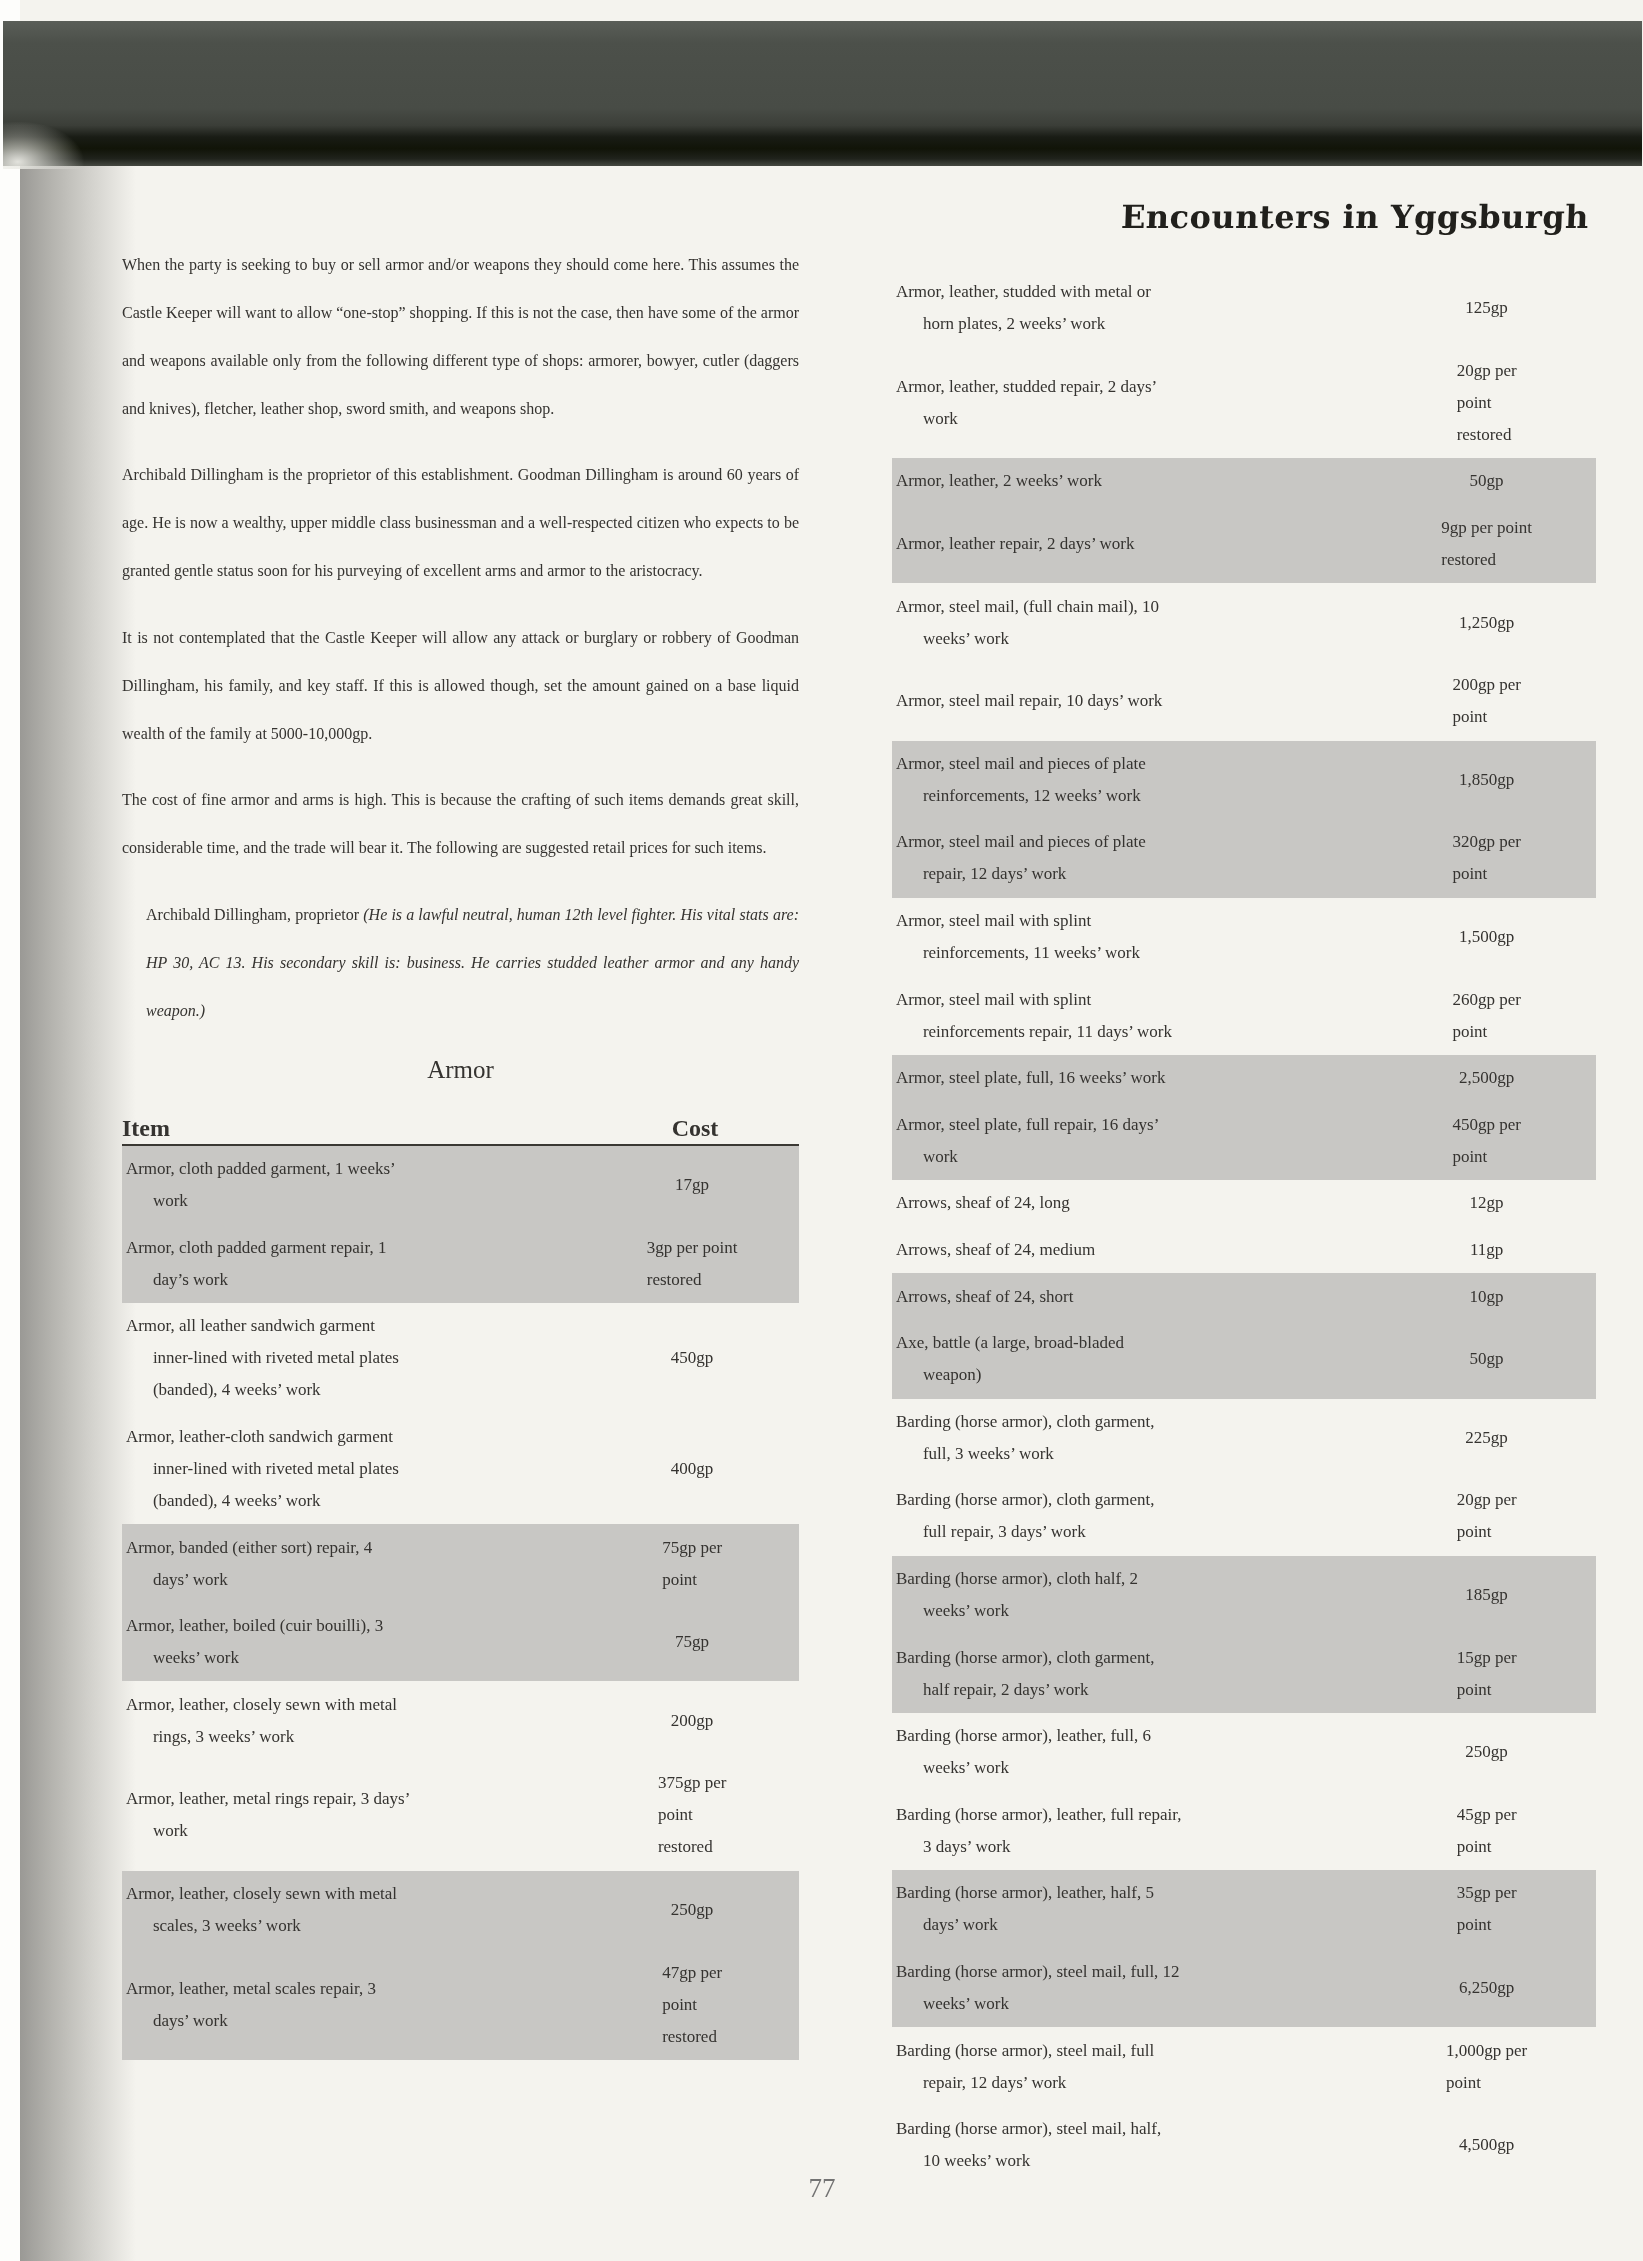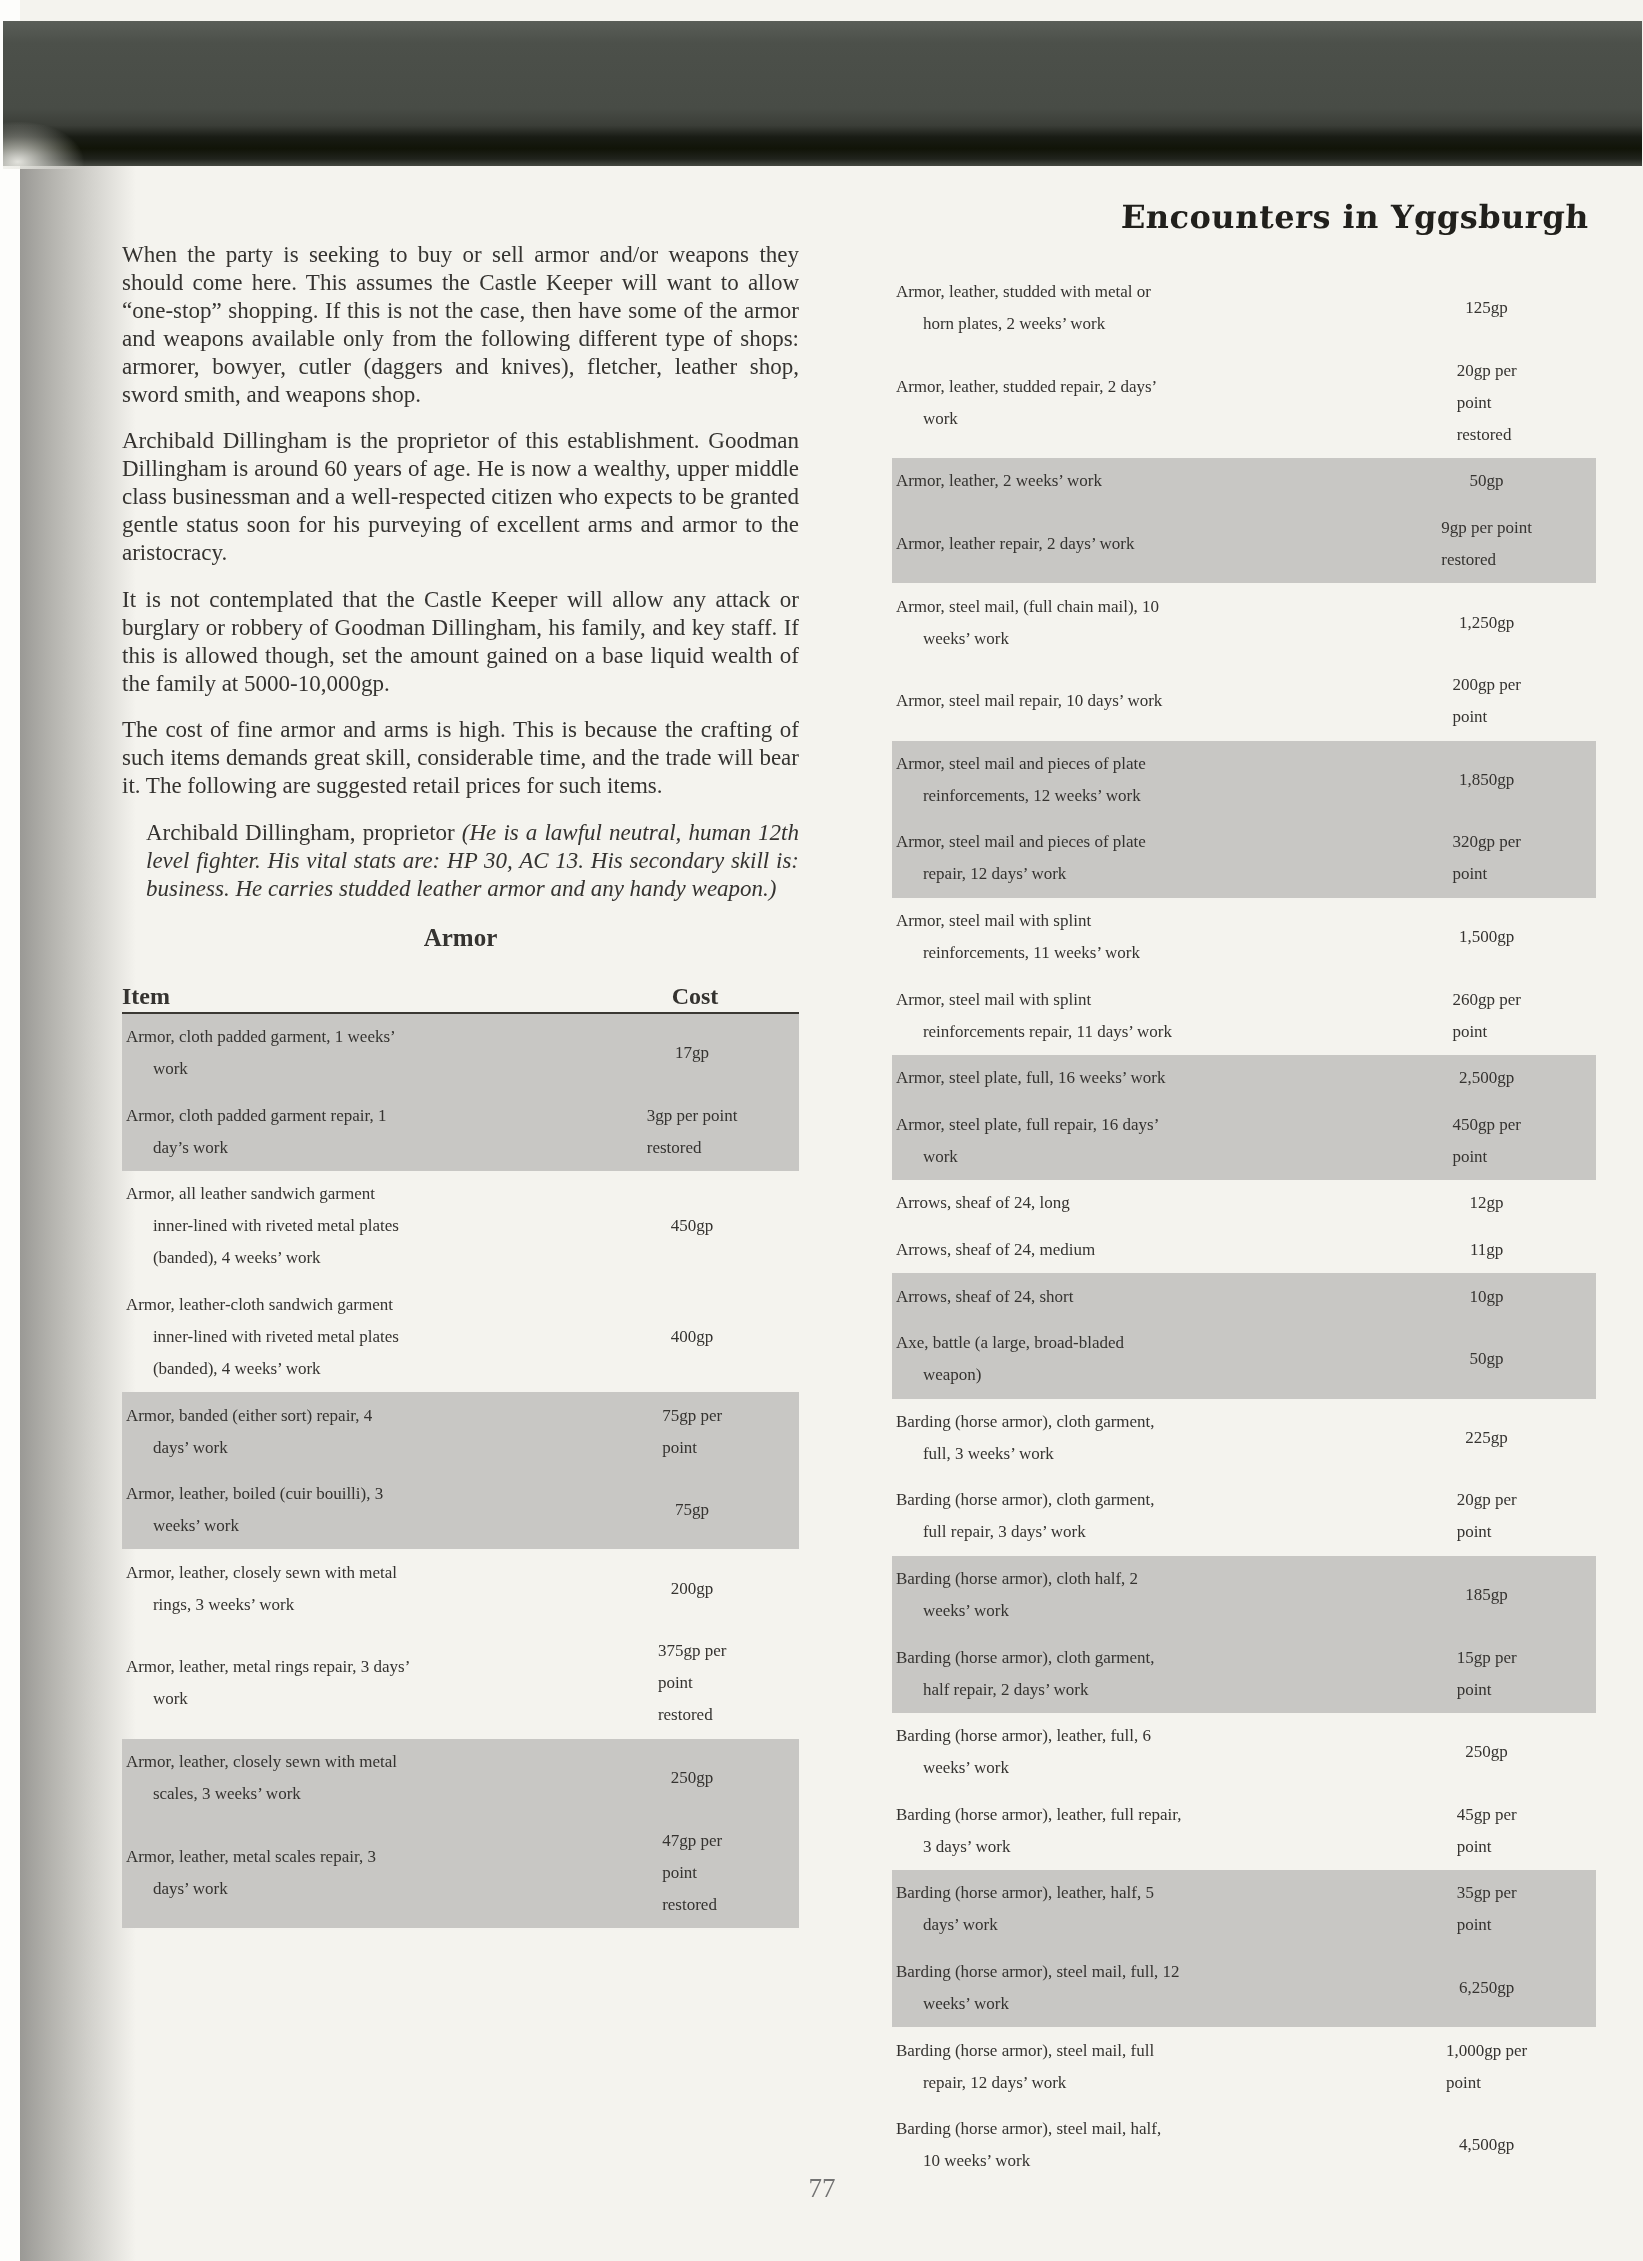--- a/index.html
+++ b/index.html
@@ -12,24 +12,24 @@
   .top-band{position:absolute;top:21px;left:2.9px;width:1639px;height:145px;z-index:2;
           background:linear-gradient(180deg,#5a5e58 0%,#4c504a 15%,#484c46 60%,#3b3e38 72%,#191c15 80%,#111408 88%,#20231c 95%,#454841 100%);}
   .top-band .band-glare{position:absolute;left:0;bottom:-2.9px;width:82px;height:48px;
           background:radial-gradient(ellipse at 18% 85%,rgba(236,236,230,.95),rgba(236,236,230,0) 70%);}
   .title{position:absolute;left:892px;top:198px;width:697px;margin:0;z-index:3;
          text-align:right;font-family:"DejaVu Serif",serif;font-weight:700;font-size:32px;
          color:#21201c;letter-spacing:0.5px;transform:skewX(-2deg);}
   .col{position:absolute;z-index:3;}
   #left-col{left:122px;top:241px;width:677px;}
   #right-col{left:892px;top:269px;width:704px;}
-  .para{margin:0 0 18.4px 0;font-size:23px;line-height:28px;text-align:justify;}
+  .para{margin:0 0 18.4px 0;font-size:16px;line-height:48px;text-align:justify;}
   .para.indent{margin-left:24px;}
   .para em{font-style:italic;}
-  .armor-heading{text-align:center;font-size:25px;line-height:32px;font-weight:700;margin:19.3px 0 28px 0;}
+  .armor-heading{text-align:center;font-size:25px;line-height:32px;font-weight:400;margin:19.3px 0 28px 0;}
   .thead{display:flex;align-items:center;border-bottom:2.9px solid var(--rule,#3a3833);
          padding-bottom:1px;font-weight:700;font-size:24px;line-height:29px;}
   .thead .hitem{flex:1;}
   .thead .hcost{width:208px;text-align:center;}
   .trow{display:flex;align-items:center;padding:7.3px 2.9px 7.3px 3.9px;font-size:17px;line-height:32px;}
   .trow.shaded{background:var(--shaded_row,#c8c7c4);}
   .titem{flex:1;white-space:pre-line;padding-left:27px;text-indent:-27px;}
   .tcost{width:208px;white-space:pre-line;display:flex;align-items:center;justify-content:center;text-align:left;}
   #right-col .tcost{width:213px;}
   .pageno{position:absolute;top:2173px;left:0;width:1644px;text-align:center;

